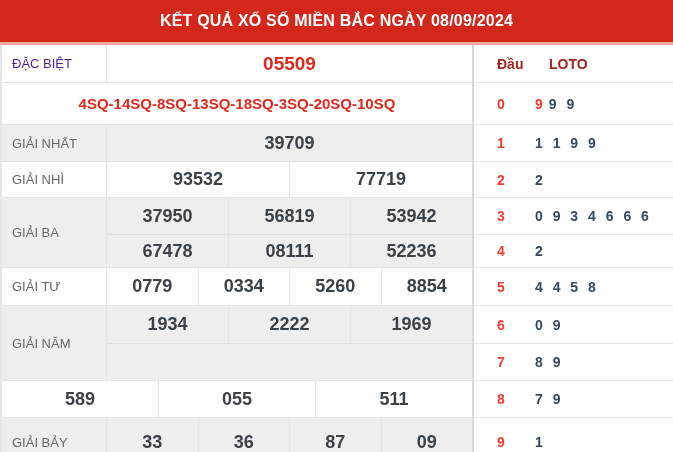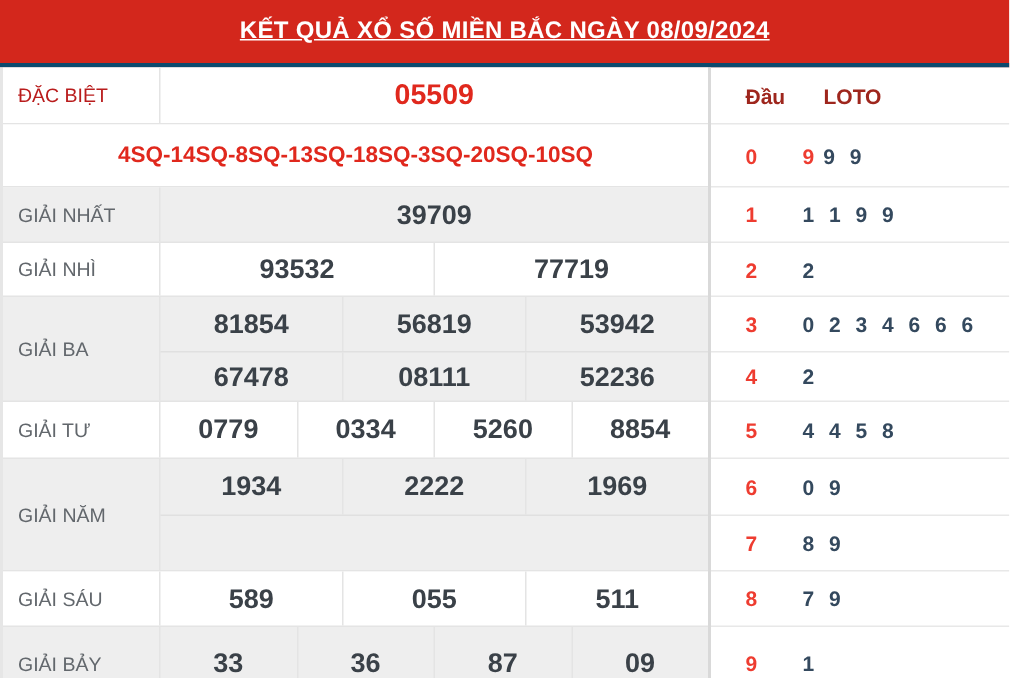--- a/index.html
+++ b/index.html
@@ -3,41 +3,41 @@
 <meta charset="utf-8">
 <style>
   * { margin:0; padding:0; box-sizing:border-box; }
   body { background:#fff; }
   .page {
     width:673px; height:452px;
     font-family:"Liberation Sans", sans-serif;
     background:#fff; overflow:hidden; position:relative;
   }
   .top-header {
-    height:45px; background:#d3271c; border-bottom:3px solid #0c4a6e;
+    height:45px; background:#d3271c; border-bottom:3px solid #fca5a5;
     display:flex; align-items:center; justify-content:center;
-    color:#ffffff; font-weight:bold; font-size:16px; letter-spacing:.2px;text-decoration:underline;
+    color:#ffffff; font-weight:bold; font-size:16px; letter-spacing:.2px;
   }
   .body { display:flex; height:407px; }
 
   
   .results { width:472px; border-left:2px solid #e6e6e6; background:#fff; }
   .row, .drow { display:flex; border-bottom:1px solid #e4e4e4; }
   .gray { background:#eeeeee; }
   .white { background:#ffffff; }
   .rh1{height:38px}.rh2{height:42px}.rh3{height:37px}.rh4{height:36px}
   .rh5{height:37px}.rh6{height:33px}.rh7{height:38px}.rh8{height:38px}
   .rh9{height:37px}.rh10{height:37px}.rh11{height:48px}
   .dh-ba{height:70px}.dh-nam{height:75px}
   .label {
     width:105px; min-width:105px; display:flex; align-items:center;
     padding-left:10px; color:#62676c; font-size:13px;
     border-right:1px solid #e4e4e4;
   }
-  .label.red-label { color:#b91c1c; }
+  .label.red-label { color:#4c1d95; }
   .vals { flex:1; display:flex; }
   .cell {
     flex:1; display:flex; align-items:center; justify-content:center;
     font-weight:bold; font-size:18px; color:#3a4148;
     border-left:1px solid #e4e4e4;
   }
   .cell:first-child { border-left:none; }
   .cell.red-value { color:#e0281d; font-size:19px; }
   .stats-row { align-items:center; justify-content:flex-start; }
   .stats-cell {
@@ -99,21 +99,21 @@
         <div class="vals">
           <div class="cell">93532</div>
           <div class="cell">77719</div>
         </div>
       </div>
 
       <div class="drow dh-ba gray">
         <div class="label">GIẢI BA</div>
         <div class="sub">
           <div class="srow srow-top-ba">
-            <div class="cell">81854</div>
+            <div class="cell">37950</div>
             <div class="cell">56819</div>
             <div class="cell">53942</div>
           </div>
           <div class="srow srow-bot-ba">
             <div class="cell">67478</div>
             <div class="cell">08111</div>
             <div class="cell">52236</div>
           </div>
         </div>
       </div>
@@ -133,21 +133,20 @@
         <div class="sub">
           <div class="srow srow-top-nam">
             <div class="cell">1934</div>
             <div class="cell">2222</div>
             <div class="cell">1969</div>
           </div>
         </div>
       </div>
 
       <div class="row rh10 white">
-        <div class="label">GIẢI SÁU</div>
         <div class="vals">
           <div class="cell">589</div>
           <div class="cell">055</div>
           <div class="cell">511</div>
         </div>
       </div>
 
       <div class="row rh11 gray last-row">
         <div class="label">GIẢI BẢY</div>
         <div class="vals">
@@ -177,21 +176,21 @@
         <span class="ldigits">1 1 9 9</span>
       </div>
 
       <div class="lrow rh4">
         <span class="lhead">2</span>
         <span class="ldigits">2</span>
       </div>
 
       <div class="lrow rh5">
         <span class="lhead">3</span>
-        <span class="ldigits">0 2 3 4 6 6 6</span>
+        <span class="ldigits">0 9 3 4 6 6 6</span>
       </div>
 
       <div class="lrow rh6">
         <span class="lhead">4</span>
         <span class="ldigits">2</span>
       </div>
 
       <div class="lrow rh7">
         <span class="lhead">5</span>
         <span class="ldigits">4 4 5 8</span>

